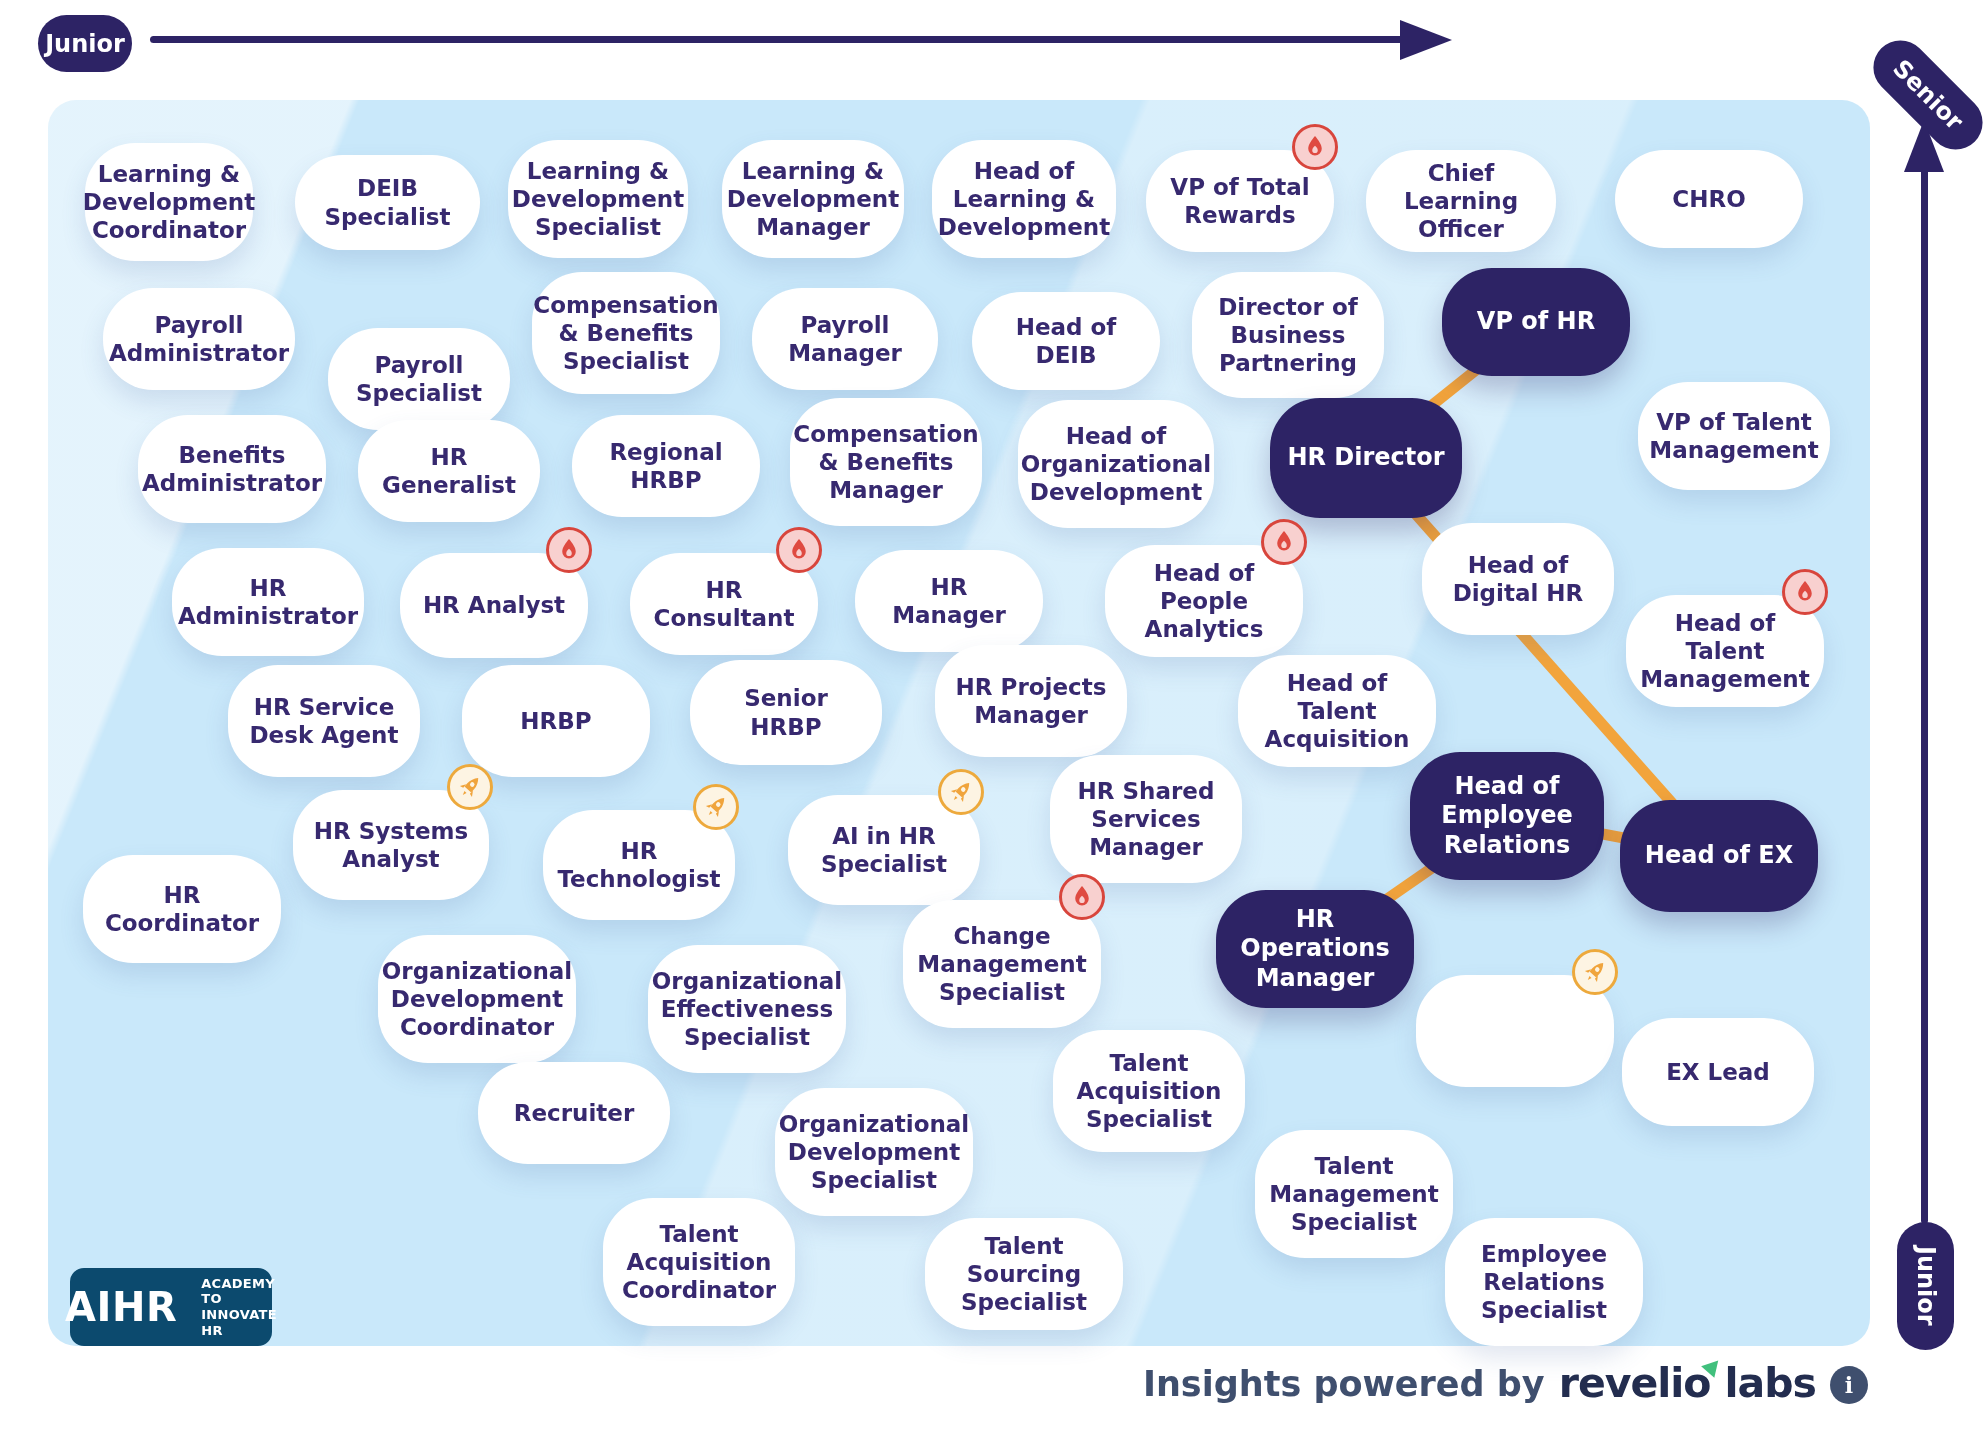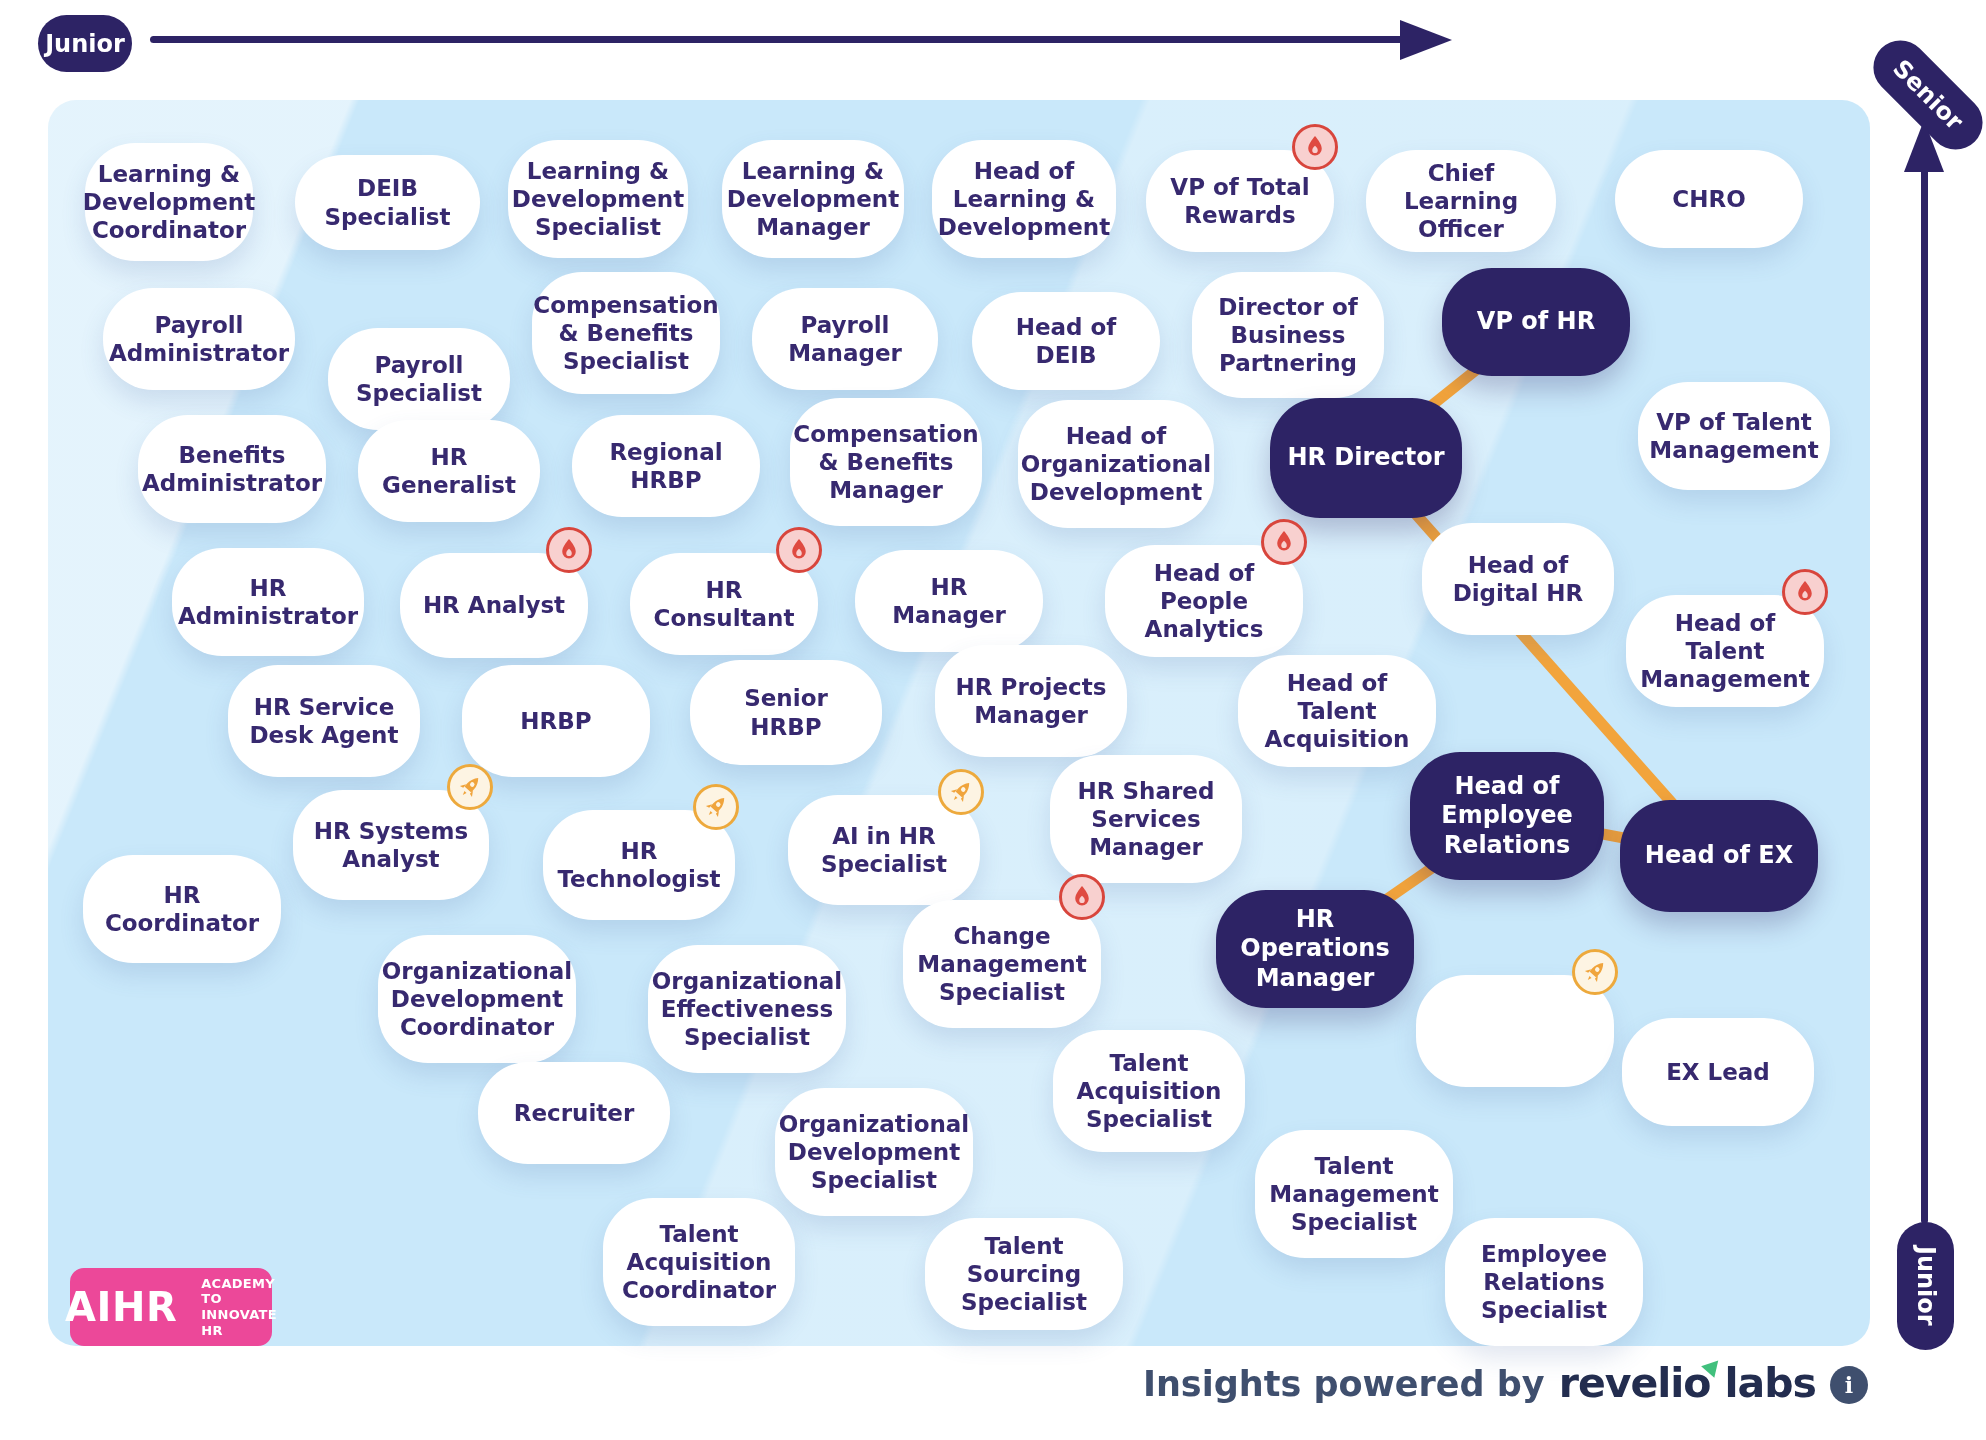--- a/index.html
+++ b/index.html
@@ -47,21 +47,21 @@
     border-top:20px solid transparent;border-bottom:20px solid transparent;border-left:52px solid #2d2365;}
   .vline{position:absolute;left:1921px;top:168px;width:7px;height:1056px;background:#2d2365;border-radius:4px;z-index:3;}
   .varrow{position:absolute;left:1904px;top:120px;width:0;height:0;z-index:3;
     border-left:20px solid transparent;border-right:20px solid transparent;border-bottom:52px solid #2d2365;}
   .senior-pill{left:1862px;top:68px;width:132px;height:54px;transform:rotate(45deg);}
   .junior-pill-top{left:38px;top:15px;width:94px;height:57px;}
   .junior-pill-right{left:1897px;top:1222px;width:57px;height:128px;border-radius:29px;}
   .junior-pill-right span{writing-mode:vertical-rl;}
   .logo{
     position:absolute;left:70px;top:1268px;width:202px;height:78px;border-radius:14px;
-    background:#ec4899;display:flex;align-items:center;justify-content:center;gap:12px;z-index:3;
+    background:#0c4a6e;display:flex;align-items:center;justify-content:center;gap:12px;z-index:3;
     color:#ffffff;
   }
   .logo .brand{font-size:40px;font-weight:800;letter-spacing:0.5px;}
   .logo .divider{width:3px;height:44px;background:#ffffff;border-radius:2px;}
   .logo .tagline{font-size:13px;font-weight:700;line-height:1.2;letter-spacing:0.3px;}
   .footer{
     position:absolute;top:1363px;right:118px;display:flex;align-items:flex-end;gap:14px;z-index:3;
   }
   .footer .prefix{font-size:35px;font-weight:700;color:#3f4f6e;}
   .footer .brandwrap{display:flex;align-items:flex-start;gap:10px;}

